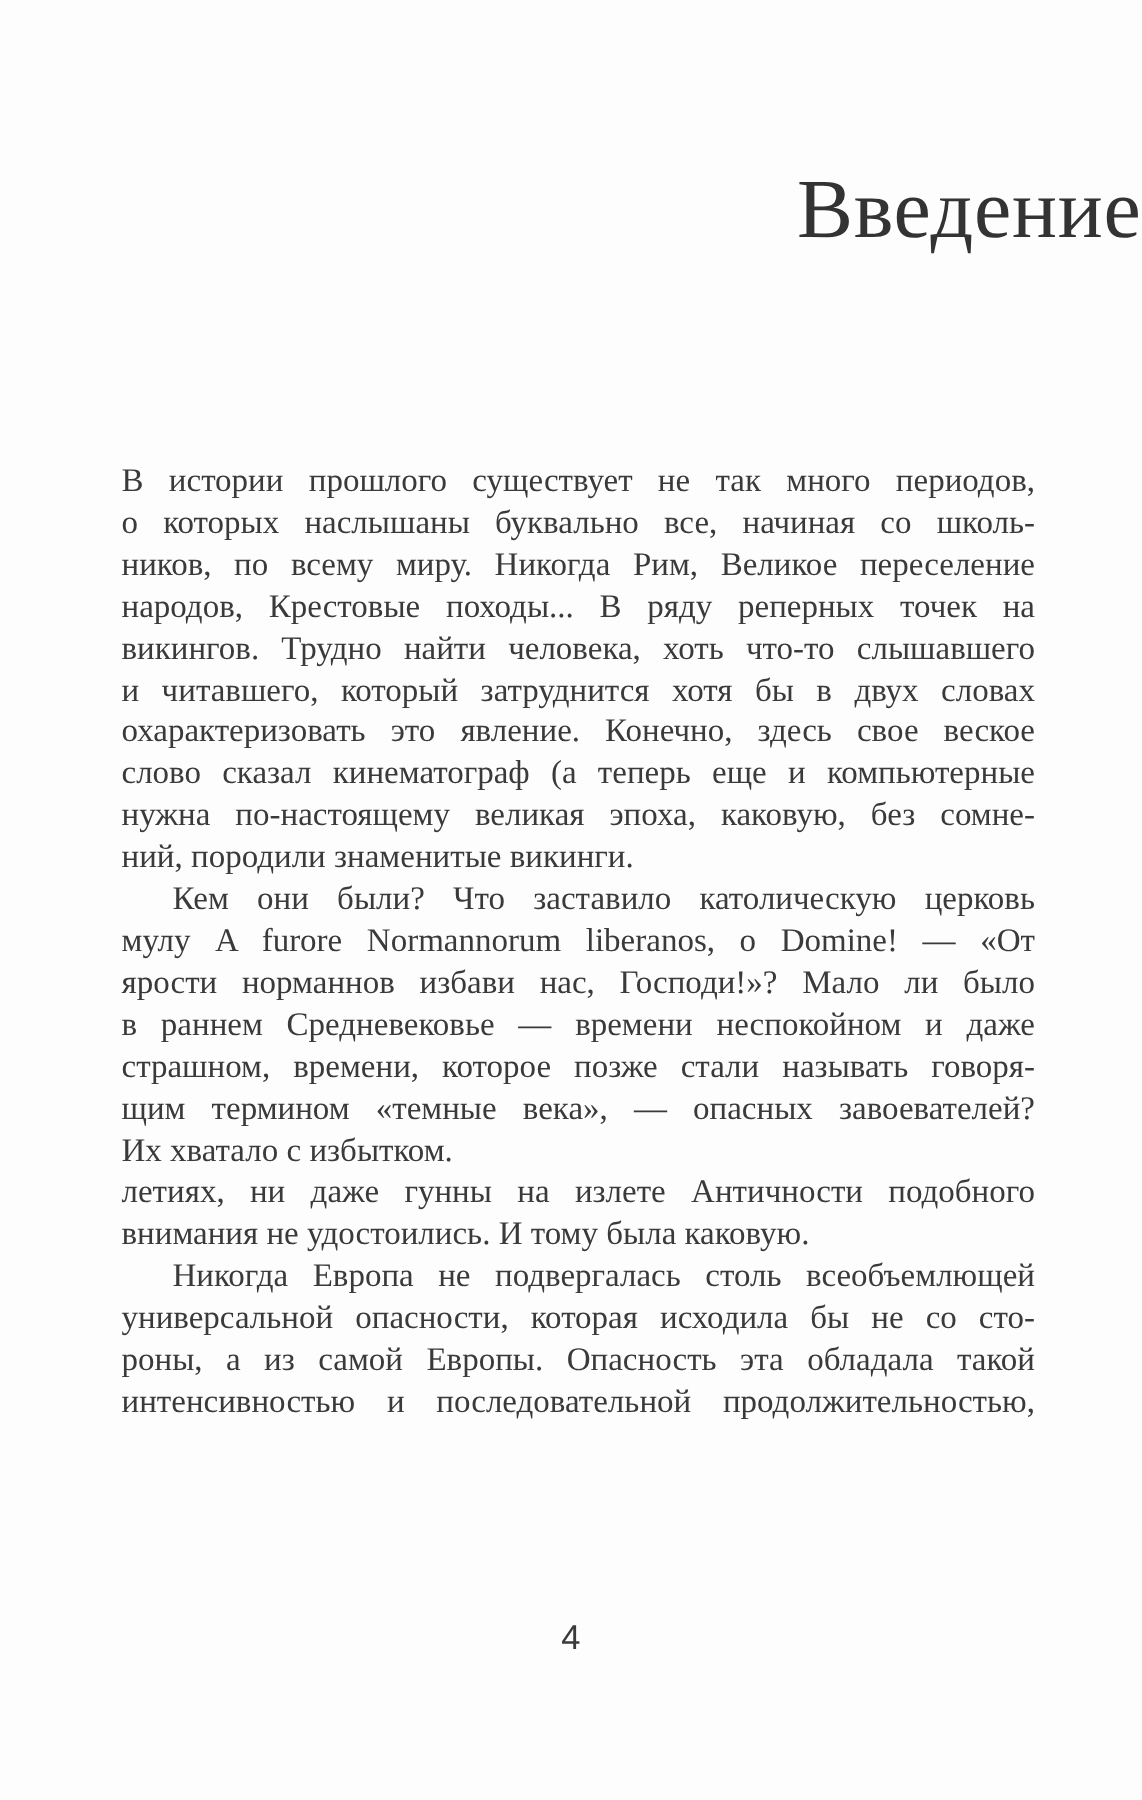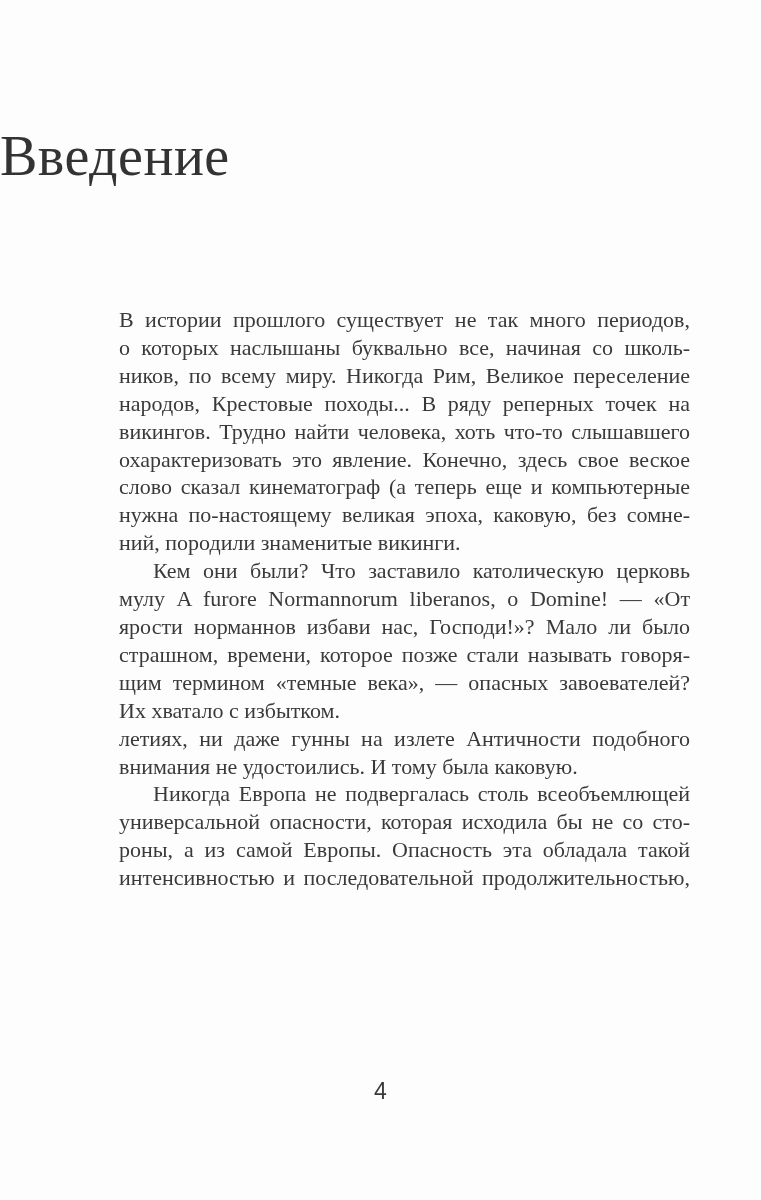--- a/index.html
+++ b/index.html
@@ -11,44 +11,43 @@
     position: relative;
     width: 761px;
     height: 1200px;
     background: #fdfdfd;
     overflow: hidden;
     font-family: "Liberation Serif", "DejaVu Serif", serif;
     color: #3a3a3a;
   }
   .title {
     position: absolute;
-    top: 124px;
+    top: 108px;
     left: 0;
     right: 0;
     margin: 0;
-    text-align: left;
+    text-align: right;
     font-family: "Liberation Serif", "DejaVu Serif", serif;
     font-size: 56px;
     font-weight: 400;
     letter-spacing: 0.5px;
     color: #333333;
   }
   .body-text {
     position: absolute;
     left: 81px;
     top: 306px;
     width: 609px;
   }
   .ln {
     font-size: 22px;
     line-height: 27.9px;
     text-align: justify;
     text-align-last: justify;
     white-space: normal;
-    margin-left: 38px;
   }
   .ln.indent {
     text-indent: 34px;
   }
   .ln.last {
     text-align-last: left;
   }
   .pageno {
     position: absolute;
     top: 1078px;
@@ -67,28 +66,30 @@
 
   <h1 class="title">Введение</h1>
 
   <main class="body-text">
 
     <div class="ln">В истории прошлого существует не так много периодов,</div>
     <div class="ln">о которых наслышаны буквально все, начиная со школь-</div>
     <div class="ln">ников, по всему миру. Никогда Рим, Великое переселение</div>
     <div class="ln">народов, Крестовые походы... В ряду реперных точек на</div>
     <div class="ln">викингов. Трудно найти человека, хоть что-то слышавшего</div>
+    <div class="ln">и читавшего, который затруднится хотя бы в двух словах</div>
     <div class="ln">охарактеризовать это явление. Конечно, здесь свое веское</div>
     <div class="ln">слово сказал кинематограф (а теперь еще и компьютерные</div>
     <div class="ln">нужна по-настоящему великая эпоха, каковую, без сомне-</div>
     <div class="ln last">ний, породили знаменитые викинги.</div>
 
     <div class="ln indent">Кем они были? Что заставило католическую церковь</div>
     <div class="ln">мулу A furore Normannorum liberanos, o Domine! — «От</div>
     <div class="ln">ярости норманнов избави нас, Господи!»? Мало ли было</div>
+    <div class="ln">в раннем Средневековье — времени неспокойном и даже</div>
     <div class="ln">страшном, времени, которое позже стали называть говоря-</div>
     <div class="ln">щим термином «темные века», — опасных завоевателей?</div>
     <div class="ln last">Их хватало с избытком.</div>
 
     <div class="ln">летиях, ни даже гунны на излете Античности подобного</div>
     <div class="ln last">внимания не удостоились. И тому была каковую.</div>
 
     <div class="ln indent">Никогда Европа не подвергалась столь всеобъемлющей</div>
     <div class="ln">универсальной опасности, которая исходила бы не со сто-</div>
     <div class="ln">роны, а из самой Европы. Опасность эта обладала такой</div>

